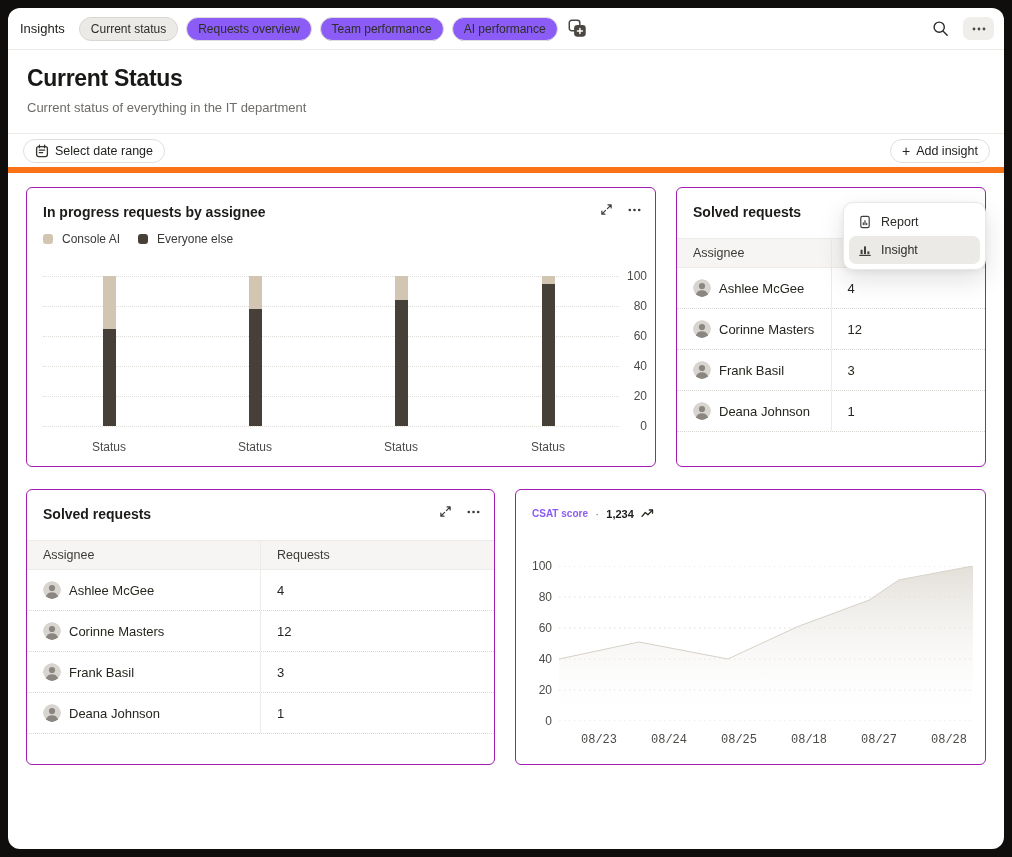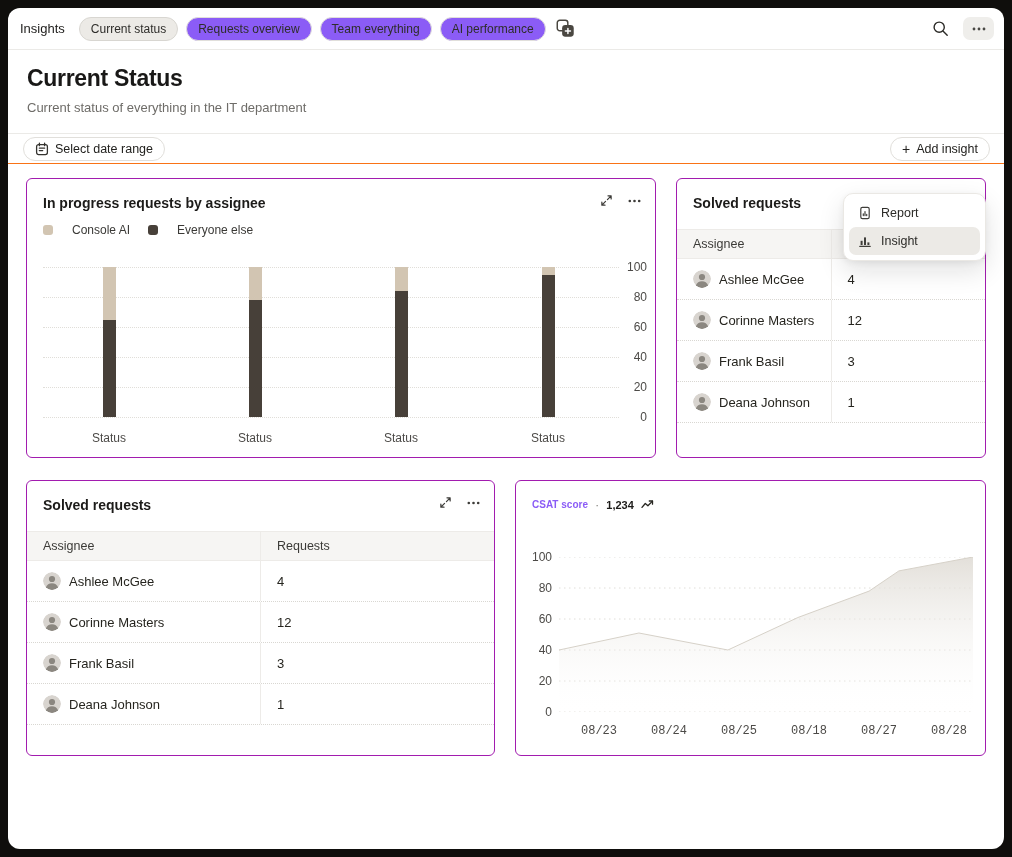--- a/index.html
+++ b/index.html
@@ -23,41 +23,41 @@
   .pill.selected{background:#eceae6;border-color:#d8d6d1;}
   .ghost-btn{border:none;background:transparent;padding:2px;display:inline-flex;align-items:center;cursor:pointer;}
   .nav-right{margin-left:auto;display:flex;align-items:center;gap:12px;}
   .more-btn{background:#efeeeb;border:none;border-radius:7px;width:31px;height:23px;
     display:inline-flex;align-items:center;justify-content:center;cursor:pointer;}
   
   .page-header{height:83px;box-sizing:border-box;padding:15px 0 0 19px;}
   .page-title{font-size:23px;font-weight:700;color:#191817;letter-spacing:-0.3px;margin:0;}
   .page-subtitle{font-size:13px;color:#6e6c68;margin:8px 0 0 0;}
   
-  .toolbar{height:31px;box-sizing:border-box;border-top:1px solid #ebeae7;border-bottom:1px solid #f97316;
+  .toolbar{height:40px;box-sizing:border-box;border-top:1px solid #ebeae7;border-bottom:6px solid #f97316;
     display:flex;align-items:center;justify-content:space-between;padding:0 14px 0 15px;}
   .btn{height:24px;border:1px solid #e1dfdb;border-radius:13px;background:#fff;
     font-size:12.5px;color:#23221f;display:inline-flex;align-items:center;gap:6px;
     padding:0 11px;cursor:pointer;font-family:inherit;}
   .plus-glyph{font-size:14px;line-height:1;color:#23221f;}
   
   .content{position:relative;padding:14px 18px 0;}
   .card-row{display:flex;gap:20px;}
   .card-row.second{margin-top:22px;}
   .card{position:relative;border:1px solid #a21caf;border-radius:6px;background:#fff;box-sizing:border-box;}
   #card-inprogress{width:630px;height:280px;}
   #card-solved-top{width:310px;height:280px;}
   #card-solved-bottom{width:469px;height:276px;}
   #card-csat{width:471px;height:276px;}
   .card-title{position:absolute;left:16px;top:16px;font-size:14px;font-weight:600;color:#1c1b19;}
   .card-actions{position:absolute;right:14px;top:15px;display:flex;gap:15px;align-items:center;}
   .card-actions .ghost-btn{padding:0;}
   
   .legend{position:absolute;left:16px;top:44px;display:flex;gap:18px;align-items:center;}
-  .legend-item{display:flex;align-items:center;gap:19px;font-size:12px;color:#3a3936;cursor:pointer;}
+  .legend-item{display:flex;align-items:center;gap:9px;font-size:12px;color:#3a3936;cursor:pointer;}
   .swatch{width:10px;height:10px;border-radius:3px;display:inline-block;}
   
   .bar-plot{position:absolute;left:16px;top:88px;width:576px;height:150px;}
   .gridline{position:absolute;left:0;right:0;height:0;border-top:1px dotted #e0ded9;}
   .bar-stack{position:absolute;bottom:0;width:13px;cursor:pointer;}
   .bar-seg{position:absolute;left:0;width:13px;}
   .bar-ylabels{position:absolute;left:598px;top:88px;width:22px;height:150px;}
   .bar-ylabels span{position:absolute;right:0;font-size:12px;color:#4c4a47;line-height:14px;}
   .bar-xlabel{position:absolute;width:60px;text-align:center;top:252px;font-size:12px;color:#4c4a47;}
   
@@ -91,21 +91,21 @@
 </head>
 <body>
 
 <div class="app">
 
   <div class="topnav">
     <span class="nav-label">Insights</span>
     <div id="nav-tabs" style="display:flex;gap:8px;">
         <button class="pill selected">Current status</button>
         <button class="pill">Requests overview</button>
-        <button class="pill">Team everything</button>
+        <button class="pill">Team performance</button>
         <button class="pill">AI performance</button>
       </div>
     <button class="ghost-btn" title="">
       <span>
         <svg width="19" height="19" viewBox="0 0 18 18" fill="none">
           <rect x="1.2" y="1.2" width="10" height="10" rx="2.4" stroke="#4a4741" stroke-width="1.4"></rect>
           <rect x="5.8" y="5.8" width="11" height="11" rx="3" fill="#4a4741"></rect>
           <path d="M11.3 8.9v4.8M8.9 11.3h4.8" stroke="#ffffff" stroke-width="1.4" stroke-linecap="round"></path>
         </svg>
       </span>

